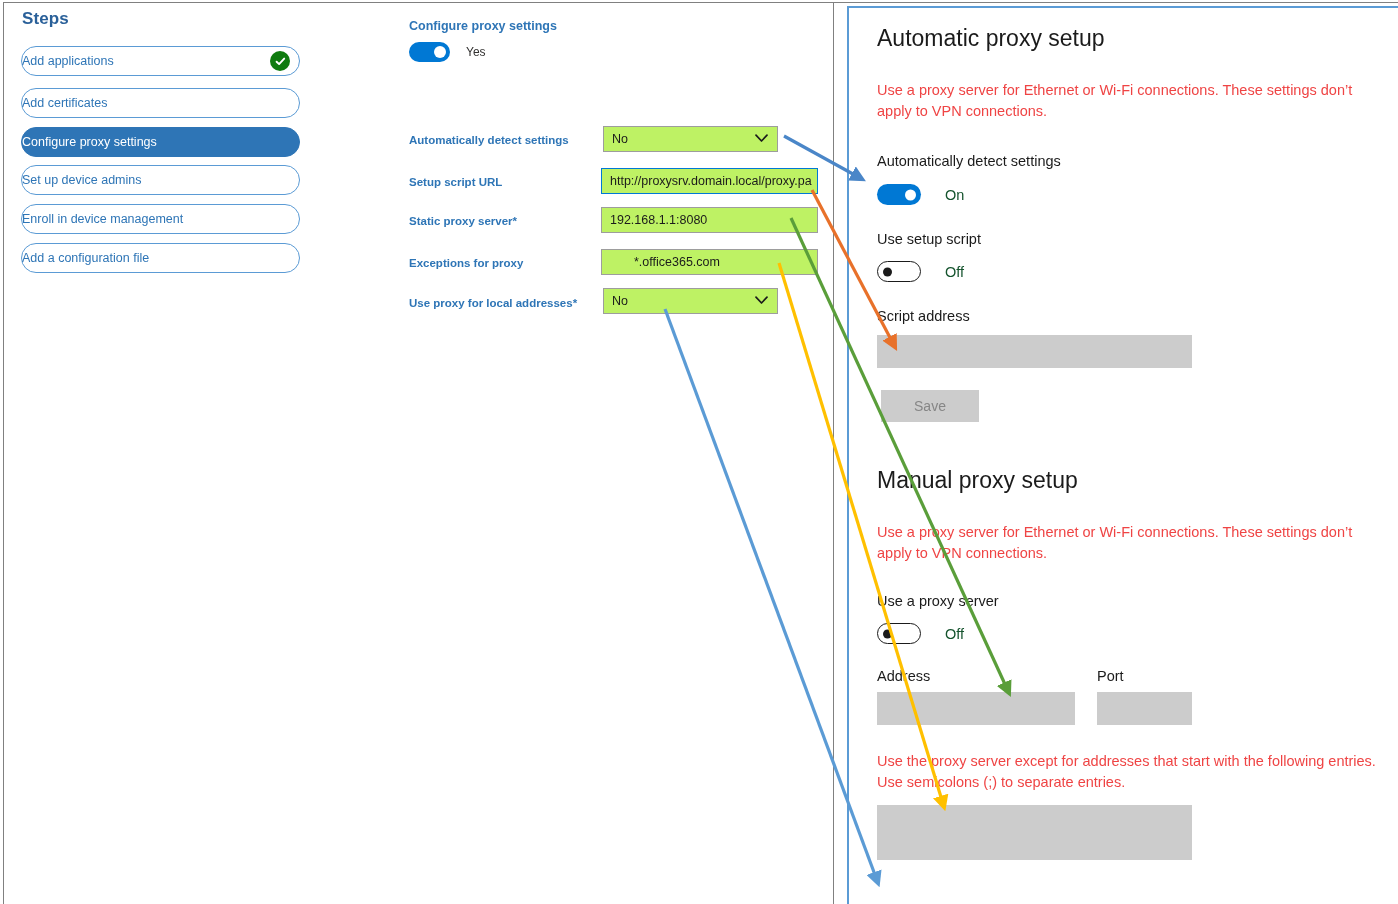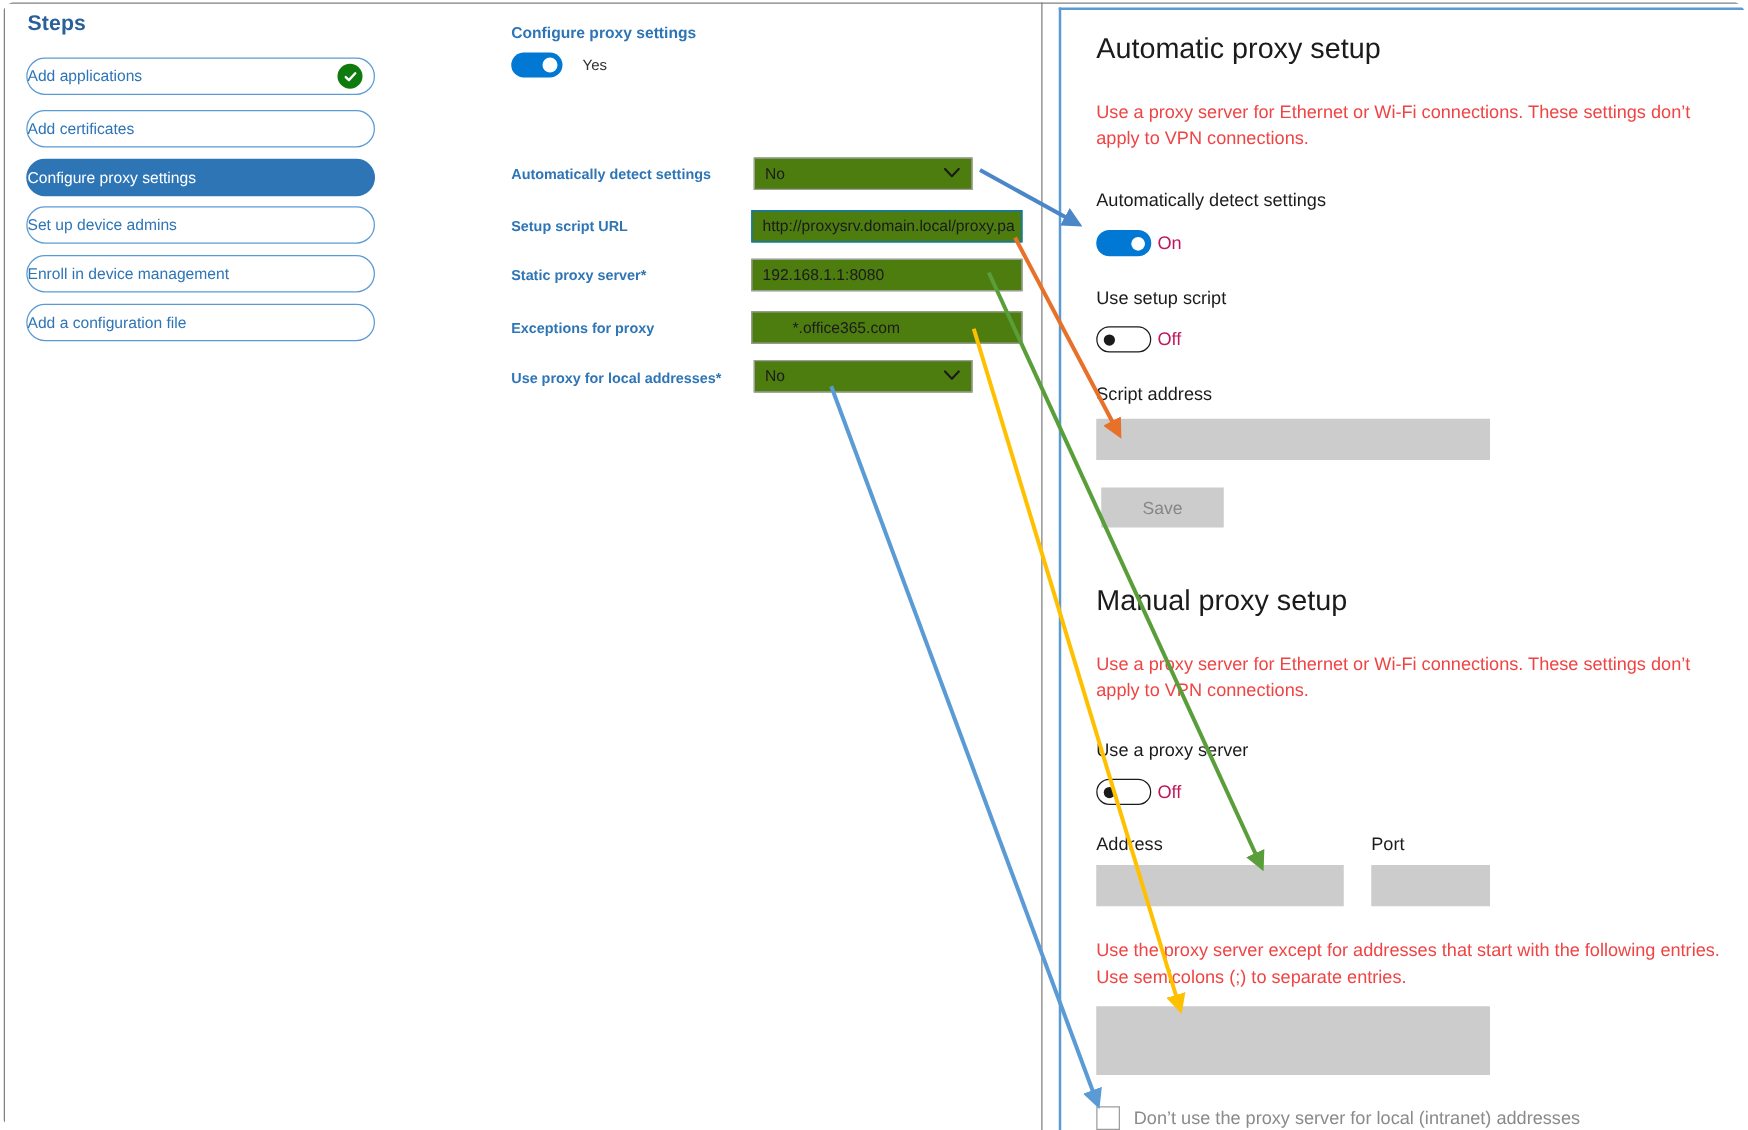--- a/index.html
+++ b/index.html
@@ -11,21 +11,20 @@
   body {
     font-family: "Liberation Sans", sans-serif;
     -webkit-font-smoothing: antialiased;
   }
   #root {
     position: relative;
     width: 1398px;
     height: 904px;
     overflow: hidden;
     background: #ffffff;
-    border-radius: 17px;
   }
 
   
   .frame-top {
     position: absolute;
     left: 3px; top: 2px;
     width: 1395px; height: 1px;
     background: #808080;
   }
   .frame-left {
@@ -139,21 +138,21 @@
   }
   .req {
     color: #2e75b6;
     font-size: 11.5px;
   }
   .sel, .txt {
     position: absolute;
     box-sizing: border-box;
     height: 26px;
     border: 1px solid #9d9d9d;
-    background: #4d7c0f;
+    background: #bef264;
     font-size: 12.5px;
     color: #1b1b1b;
     font-family: "Liberation Sans", sans-serif;
     padding: 0 8px;
     line-height: 24px;
     cursor: pointer;
   }
   .sel { left: 273px; width: 175px; }
   .txt { left: 271px; width: 217px; cursor: text; }
   .txt.focused { border: 1px solid #0078d4; }
@@ -226,23 +225,23 @@
   }
   .sw2.off .knob2 {
     position: absolute;
     left: 5px; top: 50%;
     transform: translateY(-50%);
     width: 9px; height: 9px;
     border-radius: 50%;
     background: #1b1b1b;
   }
   .sw2-label {
-    margin-left: 5px;
+    margin-left: 24px;
     font-size: 14.5px;
-    color: #be185d;
+    color: #14532d;
   }
   .gray-box {
     position: absolute;
     background: #cccccc;
   }
   .save-btn {
     position: absolute;
     background: #cccccc;
     color: #868686;
     font-size: 14px;
@@ -420,24 +419,20 @@
       </div>
 
       <div class="sp-lbl" style="top:660px;">Address</div>
       <div class="gray-box" style="left:28px; top:684px; width:198px; height:33px;"></div>
       <div class="sp-lbl" style="left:248px; top:660px;">Port</div>
       <div class="gray-box" style="left:248px; top:684px; width:95px; height:33px;"></div>
 
       <div class="sp-p" style="top:743px;">Use the proxy server except for addresses that start with the following entries. Use semicolons (;) to separate entries.</div>
       <div class="gray-box" style="left:28px; top:797px; width:315px; height:55px;"></div>
 
-      <div class="chk-row" style="top:877px;">
-        <span class="chkbox"></span>
-        <span class="chk-label">Don’t use the proxy server for local (intranet) addresses</span>
-      </div>
 
     </div>
   </div>
 
   <svg class="arrows" viewBox="0 0 1398 904">
     <defs>
       <marker id="ah-blue" markerWidth="5" markerHeight="5" refX="3.6" refY="2.5" orient="auto">
         <path d="M0,0 L5,2.5 L0,5 z" fill="#4a86c8"></path>
       </marker>
       <marker id="ah-orange" markerWidth="5" markerHeight="5" refX="3.6" refY="2.5" orient="auto">

